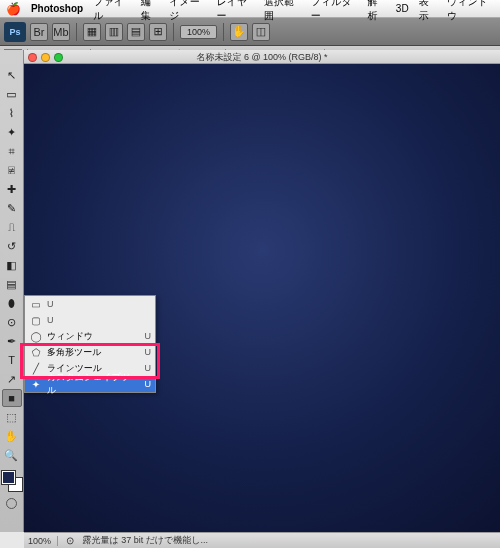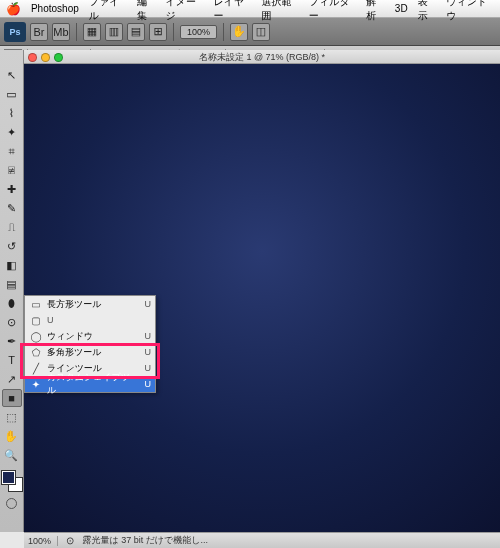--- a/index.html
+++ b/index.html
@@ -1,21 +1,21 @@
 <!DOCTYPE html>
 <html><head>
 <meta charset="utf-8">
 <style>
 * { margin: 0; padding: 0; box-sizing: border-box; font-family: "Hiragino Kaku Gothic Pro", Arial, sans-serif; }
 body { width: 500px; height: 548px; background: #e8e8e8; overflow: hidden; position: relative; }
 
 .menubar { height: 18px; background: linear-gradient(#fdfdfd,#e3e3e3); border-bottom: 1px solid #aaa; display: flex; align-items: center; padding: 0 6px; font-size: 10px; gap: 10px; }
 .menubar .apple { font-size: 12px; }
 .menubar span { cursor: default; }
-.menubar .appname { font-weight: normal; }
+.menubar .appname { font-weight: bold; }
 
 .optbar { height: 28px; background: linear-gradient(#8f8f8f,#737373); border-bottom: 1px solid #444; display: flex; align-items: center; padding: 0 4px; gap: 4px; font-size: 9px; color: #222; }
 .optbar .ps-badge { width: 22px; height: 20px; background: #1a3a5a; color: #9cf; display: flex; align-items: center; justify-content: center; font-size: 9px; font-weight: bold; border-radius: 3px; }
 .optbar .btn { width: 18px; height: 18px; background: #a8a8a8; border: 1px solid #555; border-radius: 2px; display: flex; align-items: center; justify-content: center; font-size: 11px; }
 .optbar .sep { width: 1px; height: 18px; background: #555; margin: 0 2px; }
 .optbar .zoom { background: #bbb; border: 1px solid #555; padding: 1px 6px; border-radius: 2px; font-size: 9px; }
 
 .subbar { height: 22px; background: linear-gradient(#cfcfcf,#b0b0b0); border-bottom: 1px solid #888; display: flex; align-items: center; padding: 0 4px; gap: 2px; font-size: 9px; }
 .subbar .dd { width: 18px; height: 16px; background: #ddd; border: 1px solid #777; display:flex; align-items:center; justify-content:center; font-size:8px; }
 .subbar .sep { width: 1px; height: 16px; background: #888; margin: 0 3px; }
@@ -111,21 +111,21 @@
   <div class="icon">◪</div>
   <div class="sep"></div>
   <span>スタイル :</span>
   <div class="style-ico"></div>
   <div class="icon" style="font-size:7px;">▾</div>
   <span>カラー :</span>
   <div class="swatch"></div>
 </div>
 
 <div class="titlebar">
-  <span>名称未設定 1 @ 71% (RGB/8) *</span>
+  <span>名称未設定 6 @ 100% (RGB/8) *</span>
 </div>
 <div class="winchrome">
   <div class="dot r"></div>
   <div class="dot y"></div>
   <div class="dot g"></div>
 </div>
 
 <div class="toolbox" id="toolbox">
     <div class="tool">↖</div>
     <div class="tool">▭</div>
@@ -155,21 +155,20 @@
     <div class="qm">
       <div></div>
     </div>
   </div>
 
 <div class="canvas"></div>
 
 <div class="flyout" id="flyout">
     <div class="item">
       <span class="ico">▭</span>
-      <span class="lbl">長方形ツール</span>
       <span class="key">U</span>
     </div>
     <div class="item">
       <span class="ico">▢</span>
       <span class="key">U</span>
     </div>
     <div class="item">
       <span class="ico">◯</span>
       <span class="lbl">ウィンドウ</span>
       <span class="key">U</span>

